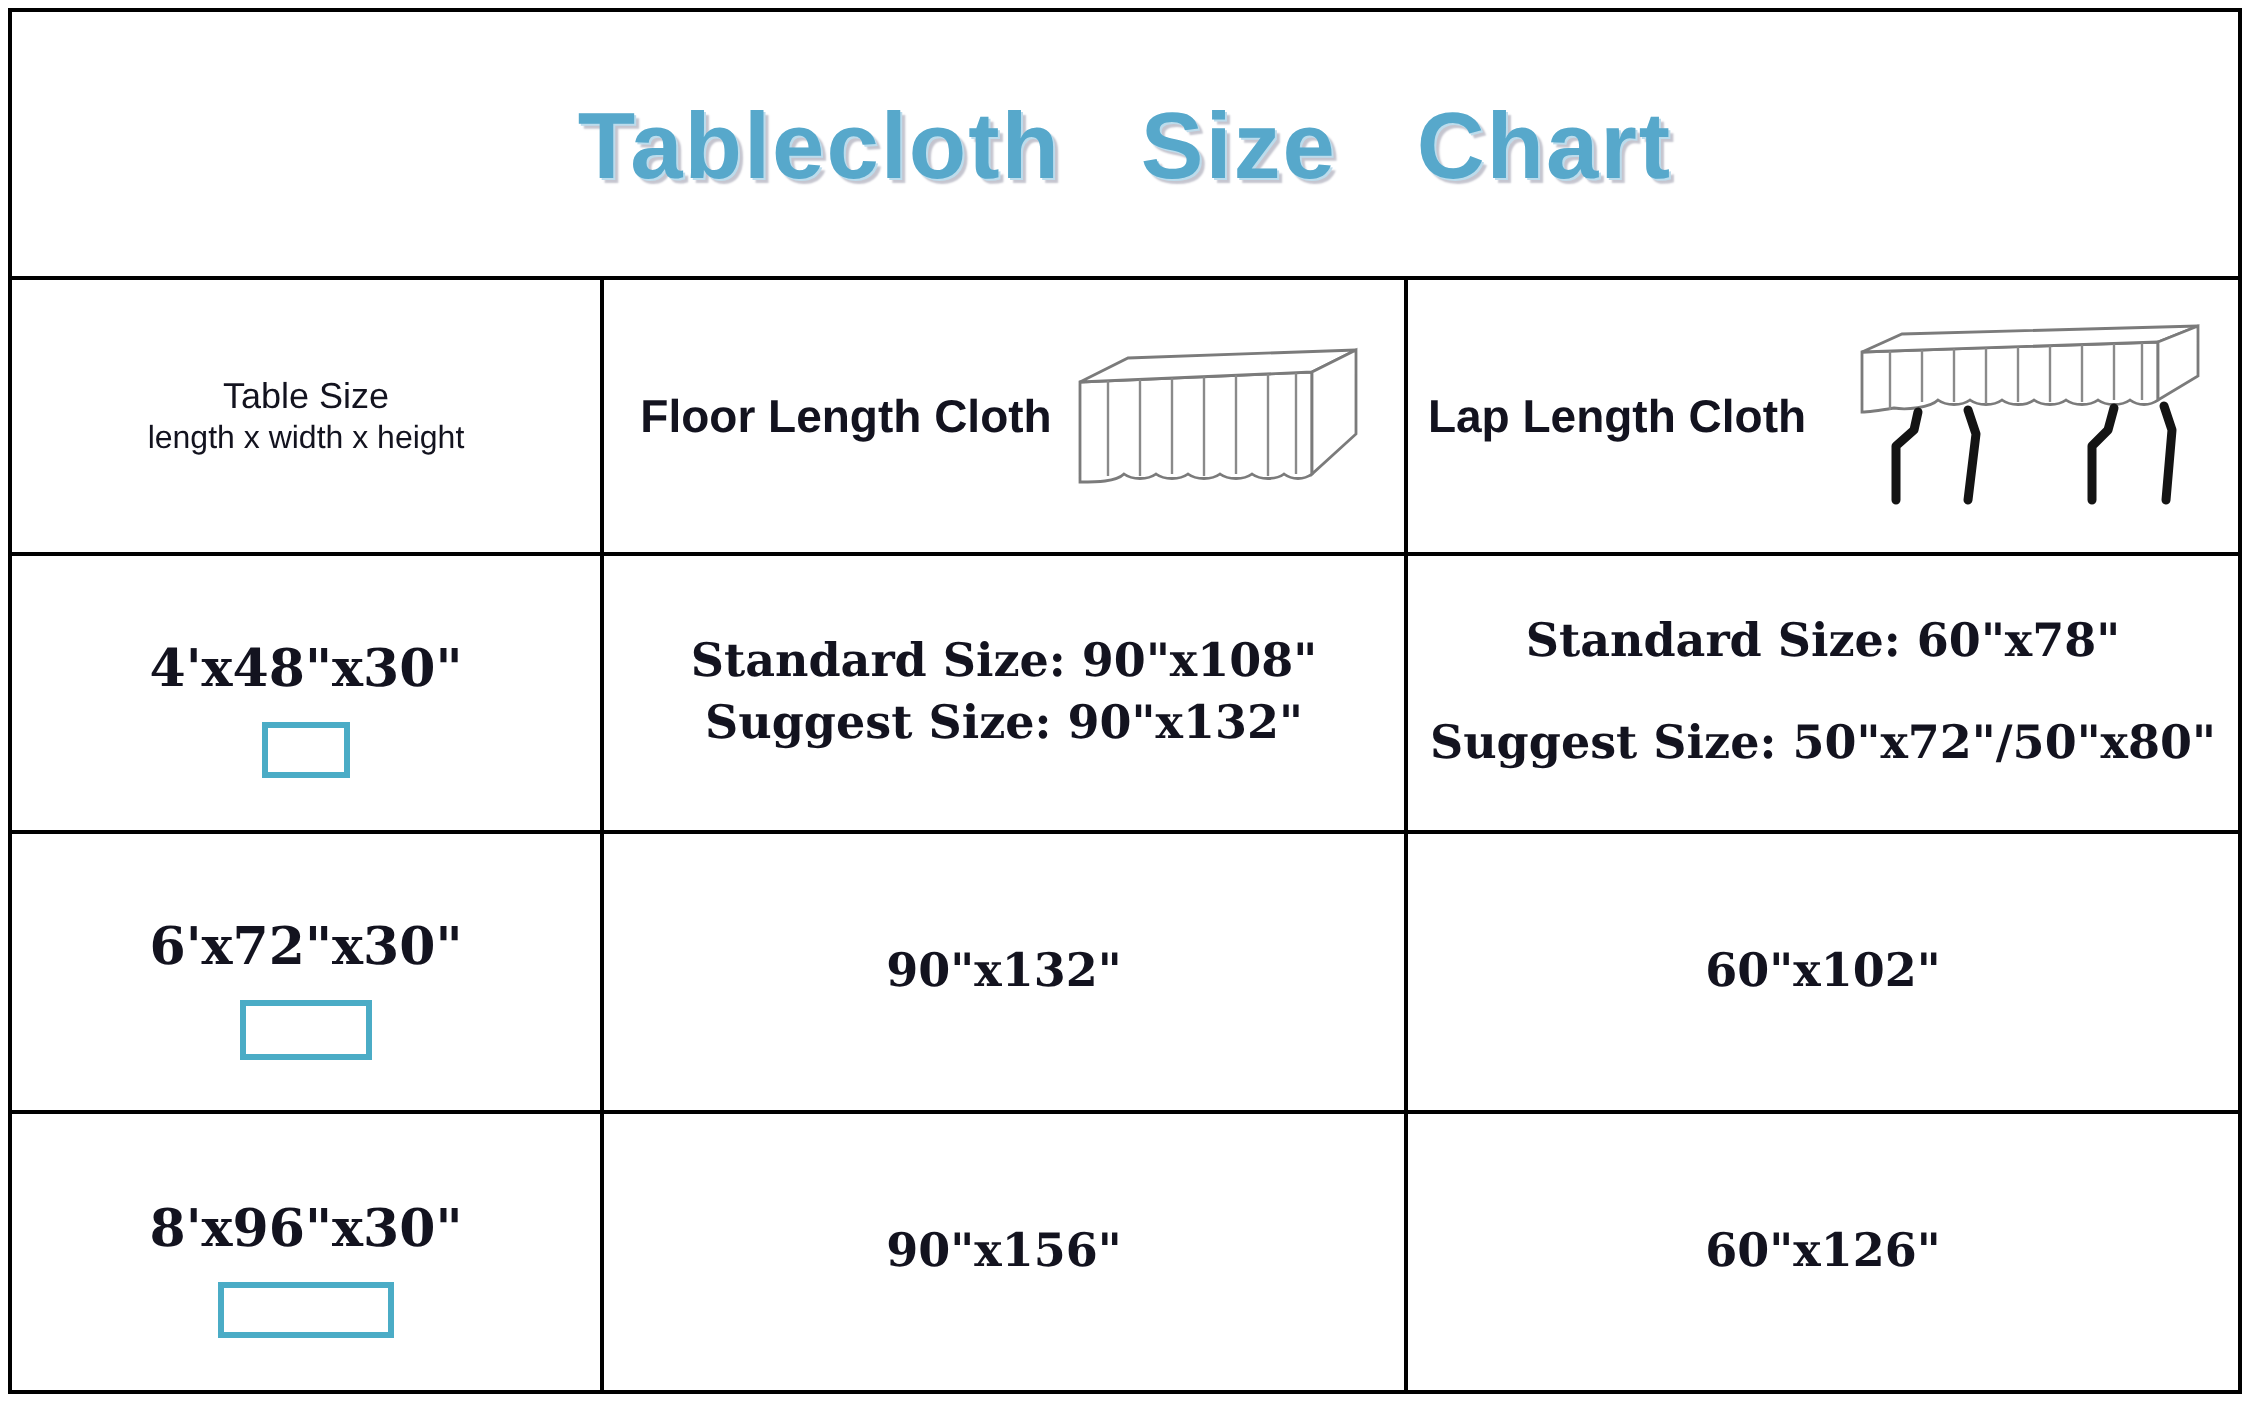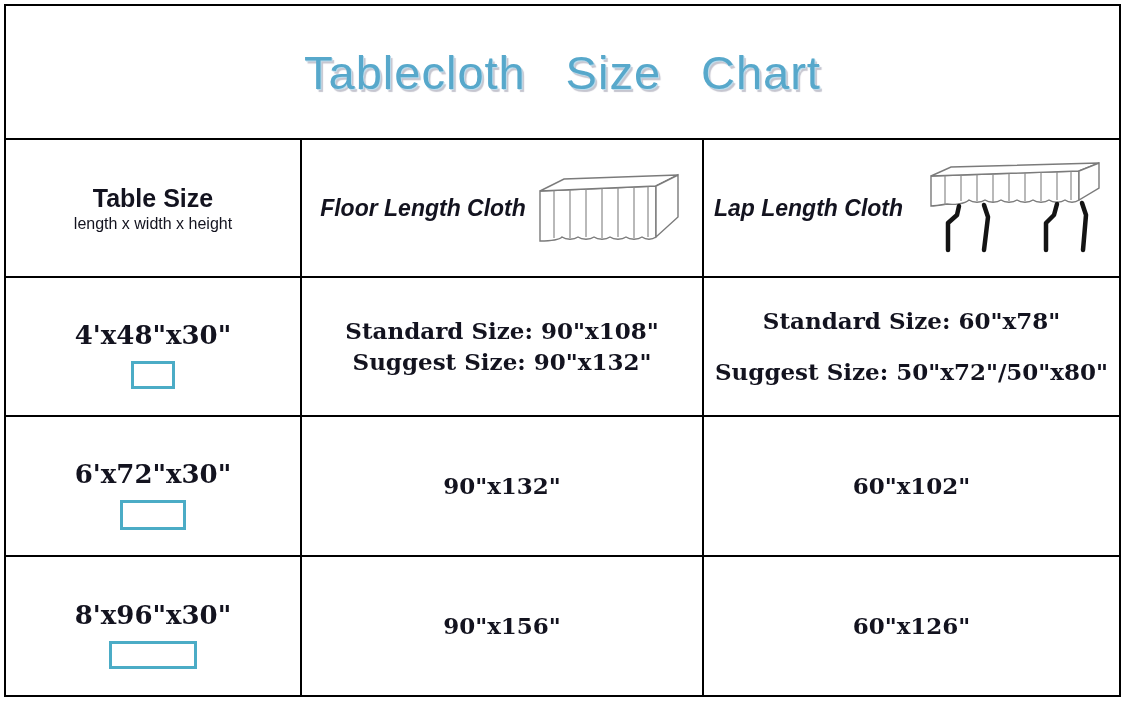--- a/index.html
+++ b/index.html
@@ -23,30 +23,30 @@
   .cell { border-right:2px solid var(--grid); border-bottom:2px solid var(--grid); display:flex; align-items:center; justify-content:center; }
   .cell.last-col { border-right:none;gap:20px; }
   .cell.last-row { border-bottom:none; }
 
   .title-cell {
     grid-column:1 / -1;
     border-bottom:2px solid var(--grid);
     display:flex; align-items:center; justify-content:center;
   }
   .title-text {
-    font-size:47px; font-weight:normal; color:var(--title-blue);
+    font-size:47px; font-weight:bold; color:var(--title-blue);
     letter-spacing:1px; word-spacing:0.55em;
     text-shadow:1px 1px 0 #bcdcec, 2.5px 2.5px 1px #c5c5cf;
   }
 
   .hdr-col1 { flex-direction:column; }
-  .hdr-title { font-size:25px; font-weight:bold; color:var(--ink); }
+  .hdr-title { font-size:18px; font-weight:normal; color:var(--ink); }
   .hdr-sub { font-size:16px; color:var(--ink); margin-top:2px; }
 
-  .hdr-cloth { gap:8px; padding:16px 6px;font-style:italic; }
+  .hdr-cloth { gap:8px; padding:16px 6px; }
   .hdr-label { font-size:23px; font-weight:bold; color:var(--ink); white-space:nowrap; }
   .icon-wrap { flex:0 0 auto; display:flex; align-items:center; }
 
   .size-cell { flex-direction:column; padding-top:16px; }
   .size-text { font-family:"DejaVu Serif", serif; font-size:26px; font-weight:bold; color:var(--ink); }
   .table-rect { border:3px solid var(--rect-teal); margin-top:11px; background:#fff; }
   .rect-r1 { width:44px; height:28px; }
   .rect-r2 { width:66px; height:30px; }
   .rect-r3 { width:88px; height:28px; }
 

